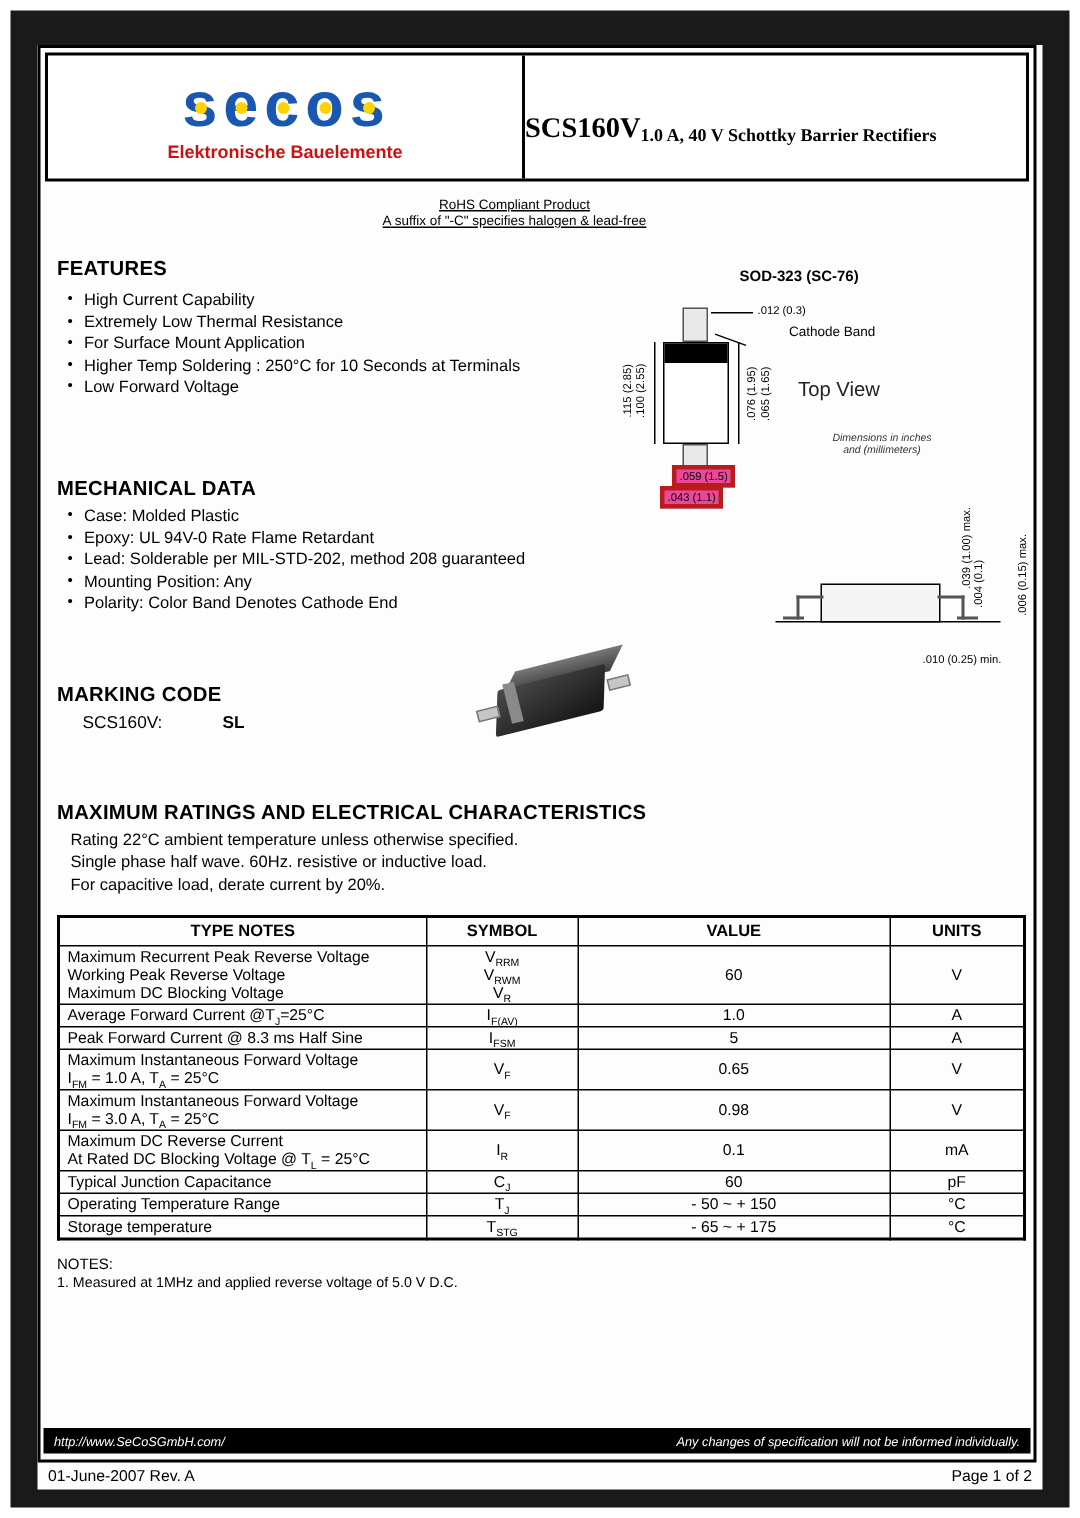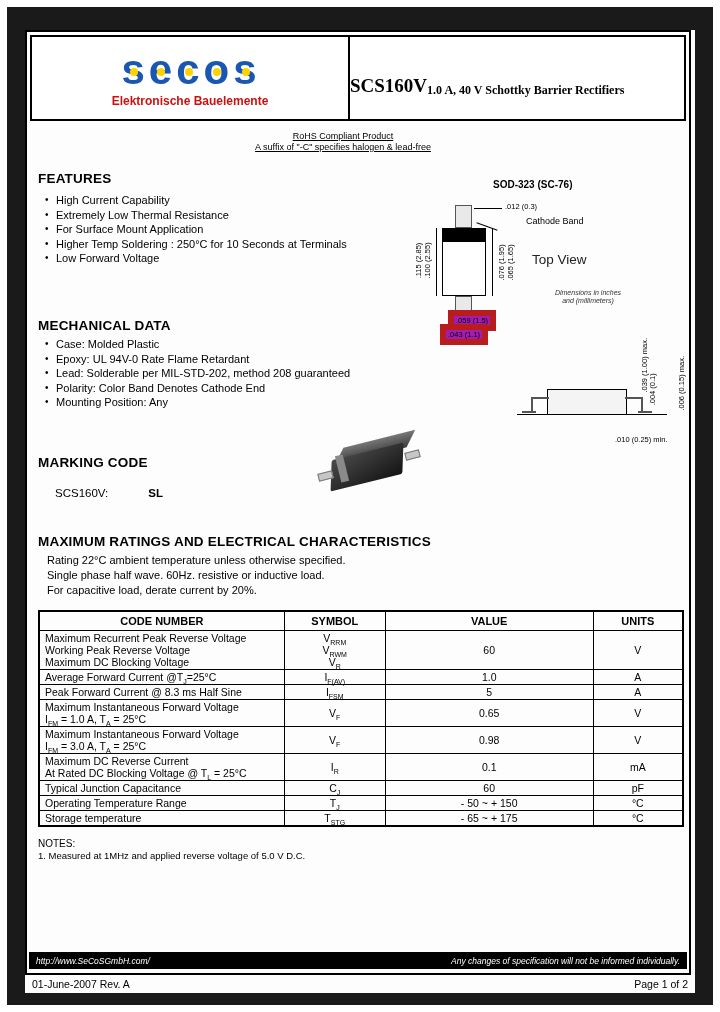--- a/index.html
+++ b/index.html
@@ -51,21 +51,21 @@
   .tv-cb-line{left:66px;top:36px;width:22px;height:1px;transform:rotate(20deg);}
   .tv-vline-l{left:26px;top:38px;width:1px;height:68px;}
   .tv-vline-r{left:82px;top:38px;width:1px;height:68px;}
   .lbl{position:absolute;white-space:nowrap;}
   .tv-lw{left:95px;top:12px;}
   .tv-cb{left:88px;top:26px;font-size:9px;margin-left:28px;}
   .dim-rot{position:absolute;text-align:center;line-height:8.5px;transform:rotate(-90deg);}
   .tv-dim-left{left:-22px;top:62px;width:70px;}
   .tv-dim-right{left:64px;top:64px;width:64px;}
   .tv-topview-label{left:122px;top:62px;font-size:13.5px;color:#222;}
-  .dim-boxed{position:absolute;border:6px solid #b91c1c;padding:0 2px;line-height:9px;background:#a21caf;}
+  .dim-boxed{position:absolute;border:3px solid #b91c1c;padding:0 2px;line-height:9px;background:#ec4899;}
   .tv-pad1{left:38px;top:120px;}
   .tv-pad2{left:30px;top:134px;}
   .tv-note{position:absolute;left:138px;top:99px;width:80px;text-align:center;font-size:7px;font-style:italic;line-height:8px;color:#333;}
 
   
   .side-view{position:absolute;left:490px;top:295px;width:176px;height:140px;font-size:7.5px;}
   .sv-body{position:absolute;left:30px;top:62px;width:80px;height:26px;border:1.5px solid #000;background:#f4f4f4;}
   .sv-seg{position:absolute;background:#555;}
   .sv-stub-l{left:14px;top:70px;width:18px;height:2px;}
   .sv-drop-l{left:14px;top:70px;width:2px;height:16px;}
@@ -73,21 +73,21 @@
   .sv-stub-r{left:108px;top:70px;width:18px;height:2px;}
   .sv-drop-r{left:124px;top:70px;width:2px;height:16px;}
   .sv-foot-r{left:121px;top:84px;width:14px;height:2px;}
   .sv-base{left:0px;top:87px;width:150px;height:1px;background:#000;}
   .sv-dim-h{left:96px;top:34px;width:64px;}
   .sv-dim-so{left:114px;top:58px;width:44px;}
   .sv-dim-lt{left:132px;top:52px;width:66px;}
   .sv-dim-ll{position:absolute;left:98px;top:108px;}
 
   
-  .marking-line{position:absolute;left:28px;top:444px;display:flex;gap:40px;font-size:11.5px;margin-top:11px;}
+  .marking-line{position:absolute;left:28px;top:444px;display:flex;gap:40px;font-size:11.5px;}
   .marking-code{font-weight:bold;}
   .pkg3d{position:absolute;left:285px;top:396px;width:112px;height:76px;}
   .p3-top{position:absolute;left:26px;top:12px;width:74px;height:15px;background:linear-gradient(#777,#3c3c3c);transform:rotate(-14deg) skewX(-40deg);}
   .p3-body{position:absolute;left:18px;top:24px;width:74px;height:30px;background:linear-gradient(160deg,#4a4a4a,#141414);transform:rotate(-14deg) skewX(-16deg);border-radius:2px;}
   .p3-band{position:absolute;left:26px;top:27px;width:8px;height:27px;background:#8a8a8a;transform:rotate(-14deg);}
   .p3-lead{position:absolute;width:15px;height:8px;background:#c6c6c6;transform:rotate(-14deg);border:1px solid #777;}
   .p3-lead-l{left:6px;top:44px;}
   .p3-lead-r{left:93px;top:23px;}
 
   
@@ -179,22 +179,22 @@
         <div>Dimensions in inches</div>
         <div>and (millimeters)</div>
       </div>
     </div>
 
     <div class="sec-title t-mech">MECHANICAL DATA</div>
     <div class="bullets l-mech">
         <div class="bullet-item">Case: Molded Plastic</div>
         <div class="bullet-item">Epoxy: UL 94V-0 Rate Flame Retardant</div>
         <div class="bullet-item">Lead: Solderable per MIL-STD-202, method 208 guaranteed</div>
+        <div class="bullet-item">Mounting Position: Any</div>
         <div class="bullet-item">Polarity: Color Band Denotes Cathode End</div>
-        <div class="bullet-item">Mounting Position: Any</div>
       </div>
 
     <div class="side-view">
       <div class="sv-body"></div>
       <div class="sv-seg sv-stub-l"></div>
       <div class="sv-seg sv-drop-l"></div>
       <div class="sv-seg sv-foot-l"></div>
       <div class="sv-seg sv-stub-r"></div>
       <div class="sv-seg sv-drop-r"></div>
       <div class="sv-seg sv-foot-r"></div>
@@ -221,21 +221,21 @@
     <div class="sec-title t-ratings">MAXIMUM RATINGS AND ELECTRICAL CHARACTERISTICS</div>
     <div class="ratings-intro">
       <div>Rating 22°C ambient temperature unless otherwise specified.</div>
       <div>Single phase half wave. 60Hz. resistive or inductive load.</div>
       <div>For capacitive load, derate current by 20%.</div>
     </div>
 
     <table class="ratings-table">
       <thead>
         <tr>
-          <th class="c-param">CODE NUMBER</th>
+          <th class="c-param">TYPE NOTES</th>
           <th class="c-sym">SYMBOL</th>
           <th class="c-val">VALUE</th>
           <th class="c-unit">UNITS</th>
         </tr>
       </thead>
       <tbody>
           <tr>
             <td class="c-param">
               <div>Maximum Recurrent Peak Reverse Voltage</div>
               <div>Working Peak Reverse Voltage</div>

